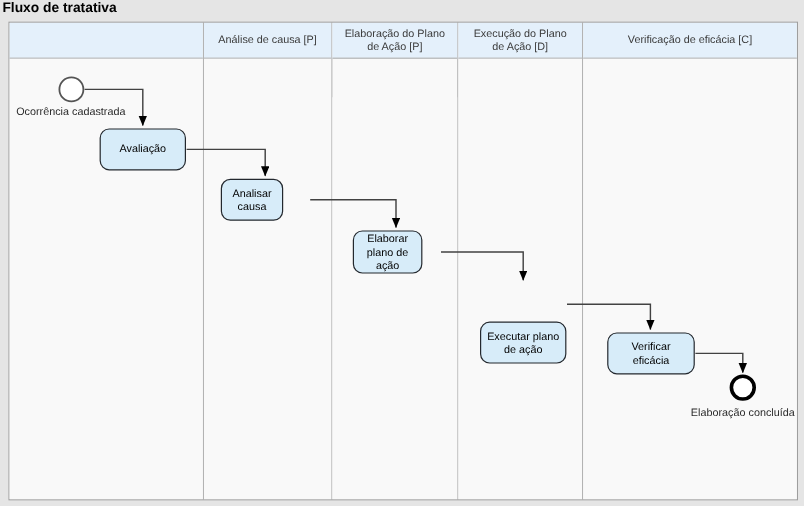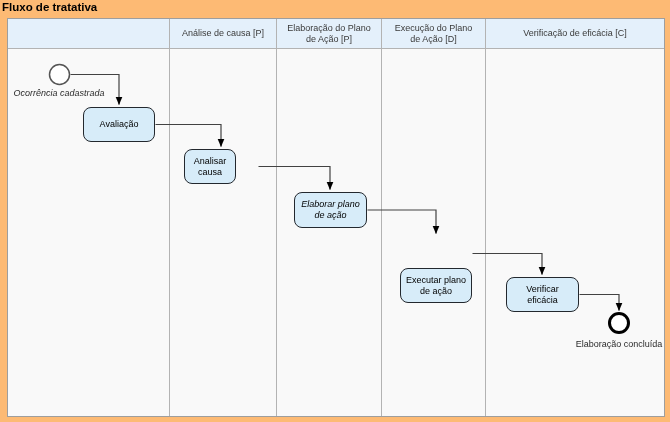--- a/index.html
+++ b/index.html
@@ -3,21 +3,21 @@
 <meta charset="utf-8">
 <style>
   * { margin: 0; padding: 0; box-sizing: border-box; }
   html, body { background: #ffffff; }
   body { font-family: "Liberation Sans", sans-serif; }
 
   .stage {
     position: relative;
     width: 670px;
     height: 422px;
-    background: #fdba74;
+    background: #e5e5e5;
     overflow: hidden;
   }
 
   .diagram-title {
     position: absolute;
     left: 2px;
     top: 1px;
     font-size: 11.5px;
     font-weight: bold;
     color: #000000;
@@ -80,33 +80,33 @@
     align-items: center;
     justify-content: center;
     text-align: center;
     font-size: 9px;
     line-height: 11px;
     color: #000000;
     padding: 1px 4px;
   }
   #task-avaliacao          { left: 83px;  top: 107px; width: 72px; height: 35px; }
   #task-analisar-causa     { left: 184px; top: 149px; width: 52px; height: 35px; }
-  #task-elaborar-plano     { left: 294px; top: 192px; width: 73px; height: 36px; font-style: italic; }
+  #task-elaborar-plano     { left: 294px; top: 192px; width: 58px; height: 36px; }
   #task-executar-plano     { left: 400px; top: 236px; width: 72px; height: 35px; margin-top: 32px; }
   #task-verificar-eficacia { left: 506px; top: 277px; width: 73px; height: 35px; }
 
   
   .event-label {
     position: absolute;
     font-size: 9px;
     color: #2b2b2b;
     text-align: center;
     white-space: nowrap;
   }
-  #start-event-label { left: 8px;   top: 88px;  width: 102px; font-style: italic; }
+  #start-event-label { left: 8px;   top: 88px;  width: 102px; }
   #end-event-label   { left: 567px; top: 339px; width: 104px; }
 </style>
 </head>
 <body>
 
 <div class="stage">
 
   <div class="diagram-title">Fluxo de tratativa</div>
 
   <div class="pool">

